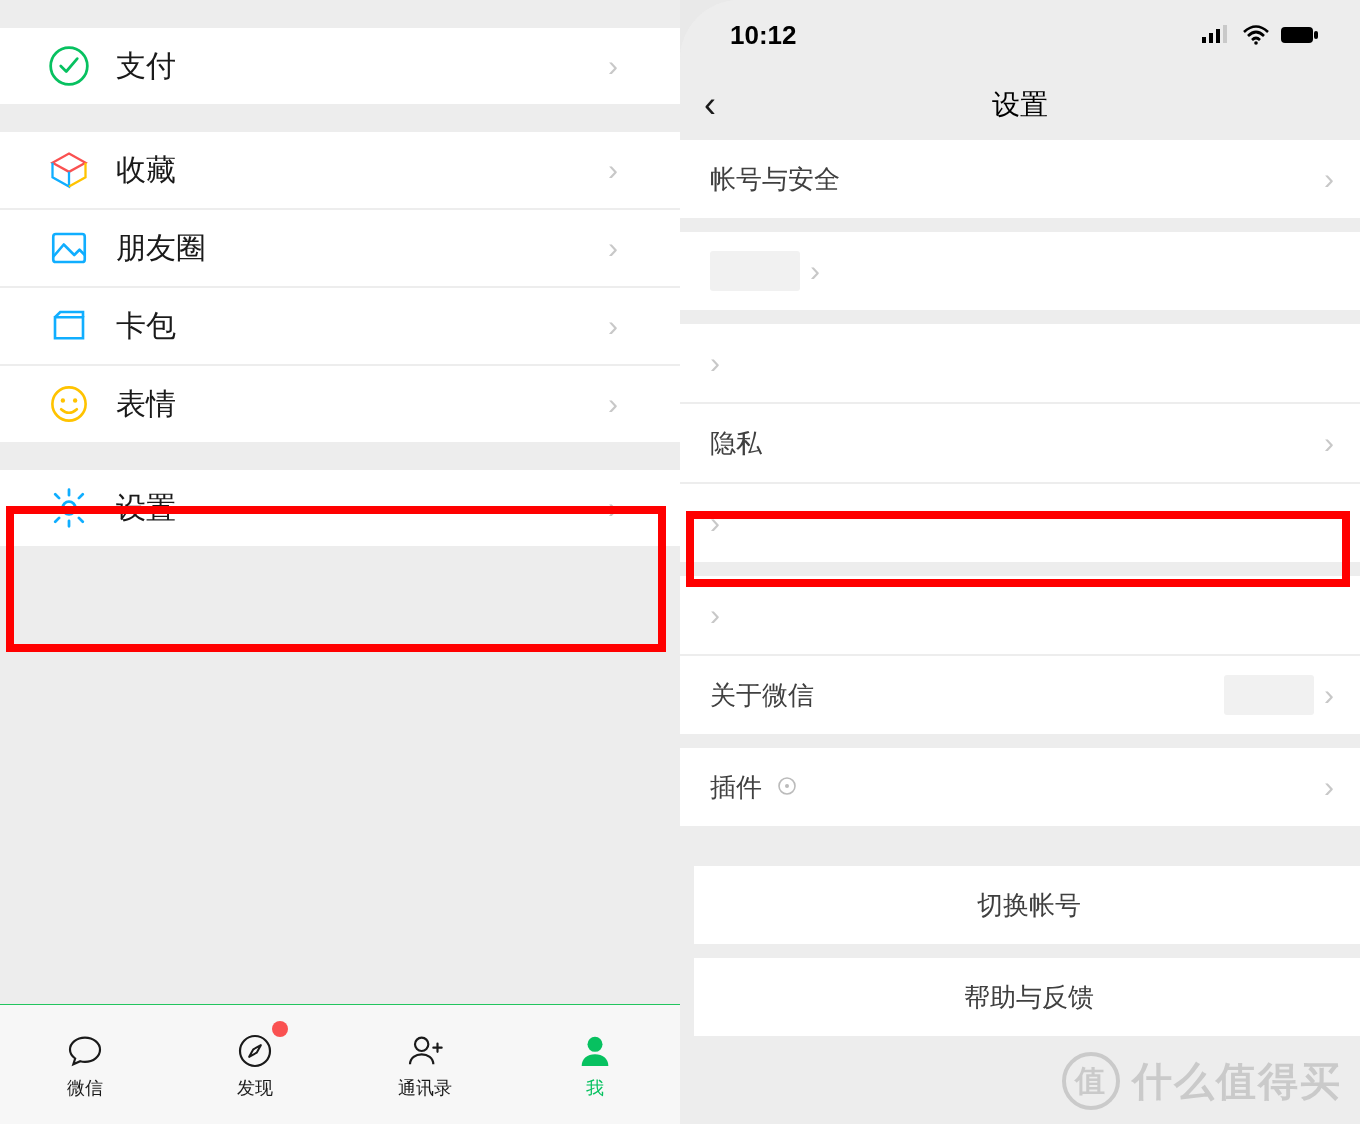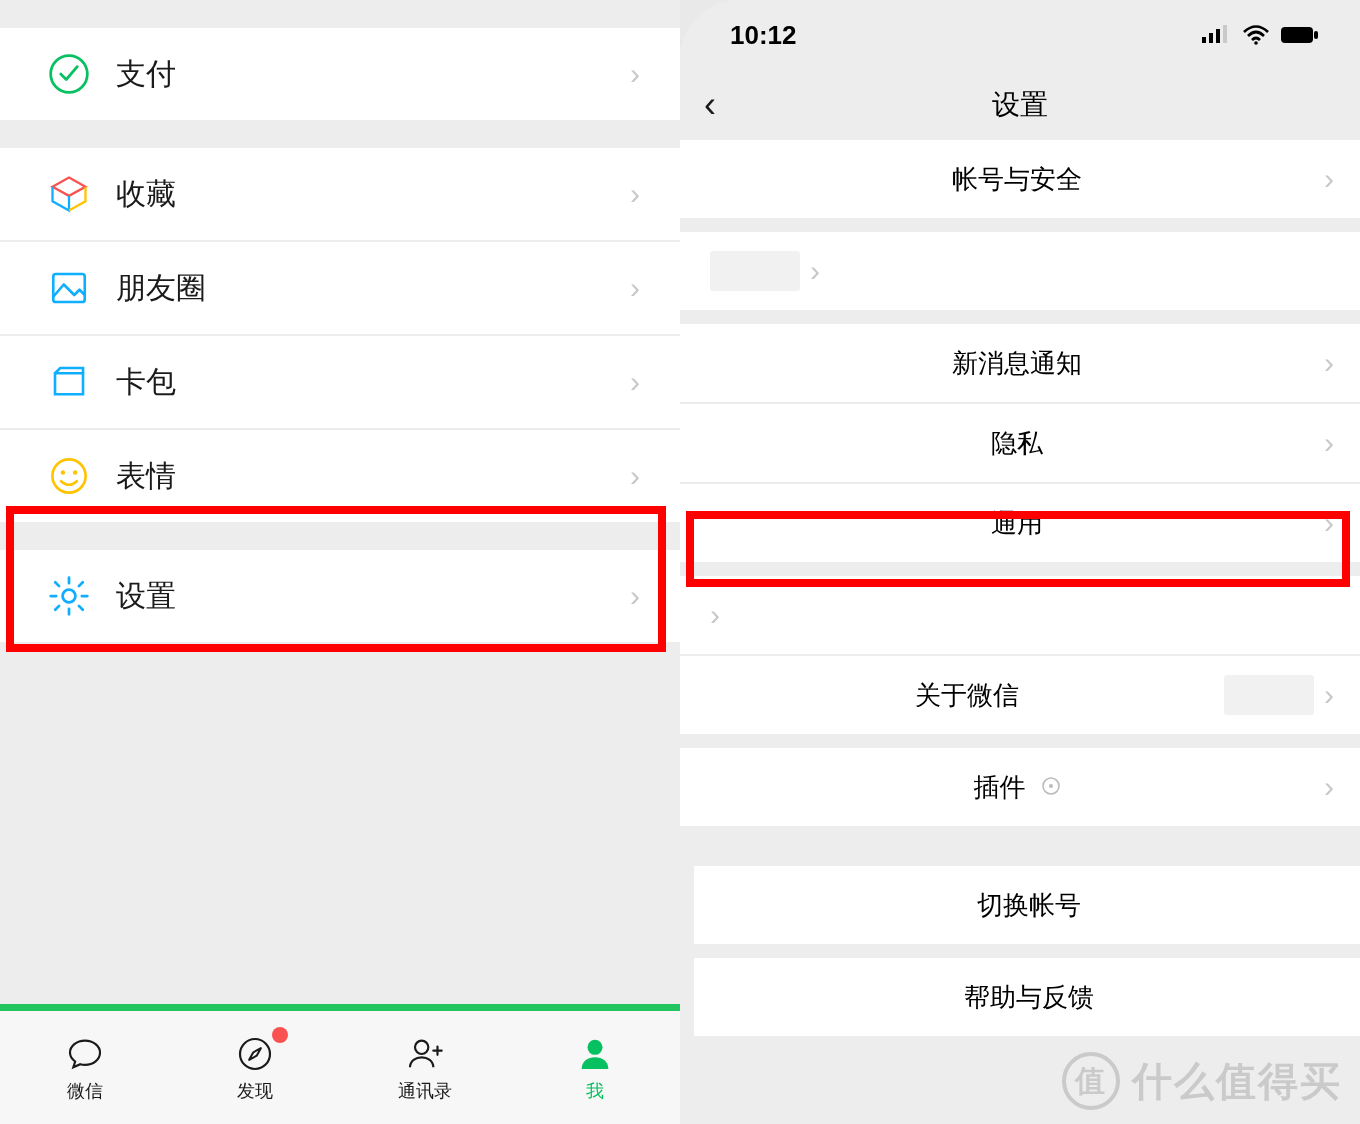--- a/index.html
+++ b/index.html
@@ -37,27 +37,27 @@
     position: relative;
   }
   .row .icon { width: 44px; height: 44px; display:flex; align-items:center; justify-content:center; margin-right: 28px; flex-shrink:0; }
   .row .label { flex: 1; }
   .row .chev { color: #c8c8c8; font-size: 30px; font-weight: 300; }
   .gap-thin { height: 2px; background:#ededed; }
   .gap-mid  { height: 14px; background:#ededed; }
   .gap-big  { height: 28px; background:#ededed; }
 
   
-  .phone-left .row { height: 92px; font-size: 30px; padding-left: 46px; padding-right: 40px;}
+  .phone-left .row { height: 76px; font-size: 30px; padding-left: 46px; padding-right: 62px;}
   .phone-left .row .icon { width: 46px; height: 46px; margin-right: 24px;}
   .phone-left .filler { flex:1; background:#ededed; }
   .tabbar {
     height: 120px;
     background: #f7f7f7;
-    border-top: 7px solid #22c55e;
+    border-top: 1px solid #22c55e;
     display: flex;
   }
   .tabbar .tab {
     flex:1;
     display:flex;
     flex-direction:column;
     align-items:center;
     justify-content:center;
     font-size: 18px;
     color:#1a1a1a;
@@ -83,21 +83,21 @@
   .navbar {
     height: 70px;
     background:#ededed;
     display:flex;
     align-items:center;
     position:relative;
   }
   .navbar .back { position:absolute; left:24px; font-size:36px; color:#1a1a1a; font-weight:300;}
   .navbar .title { margin:0 auto; font-size:28px; font-weight:500;}
   .phone-right .row { height: 78px; font-size:26px; padding-left:30px; padding-right:26px;}
-  .phone-right .row .label { color:#000000;text-align:center; }
+  .phone-right .row .label { color:#404040; }
   .phone-right .filler { flex:1; background:#ededed; }
   .center-row { justify-content:center;margin-left:14px; }
   .center-row .label { flex:0 0 auto; text-align:center; }
   .blurbox { width:90px; height:40px; background:#f1f1f1; border-radius:3px; margin-right:10px;}
   .plugin-icon { margin-left:8px; color:#bbb; font-size:20px; display:inline-flex; }
 
   
   .highlight {
     position:absolute;
     border: 8px solid #ff0000;
@@ -290,33 +290,31 @@
     </div>
     <div class="gap-mid"></div>
 
     <div class="row">
       <span class="blurbox"></span>
       <span class="chev">›</span>
     </div>
     <div class="gap-mid"></div>
 
     <div class="row">
-      <span class="label">新消息通知</span>
       <span class="chev">›</span>
     </div>
     <div class="gap-thin"></div>
 
     <div class="row">
       <span class="label">隐私</span>
       <span class="chev">›</span>
     </div>
     <div class="gap-thin"></div>
 
     <div class="row">
-      <span class="label">通用</span>
       <span class="chev">›</span>
     </div>
     <div class="gap-mid"></div>
 
     <div class="row">
       <span class="chev">›</span>
     </div>
     <div class="gap-thin"></div>
 
     <div class="row">

